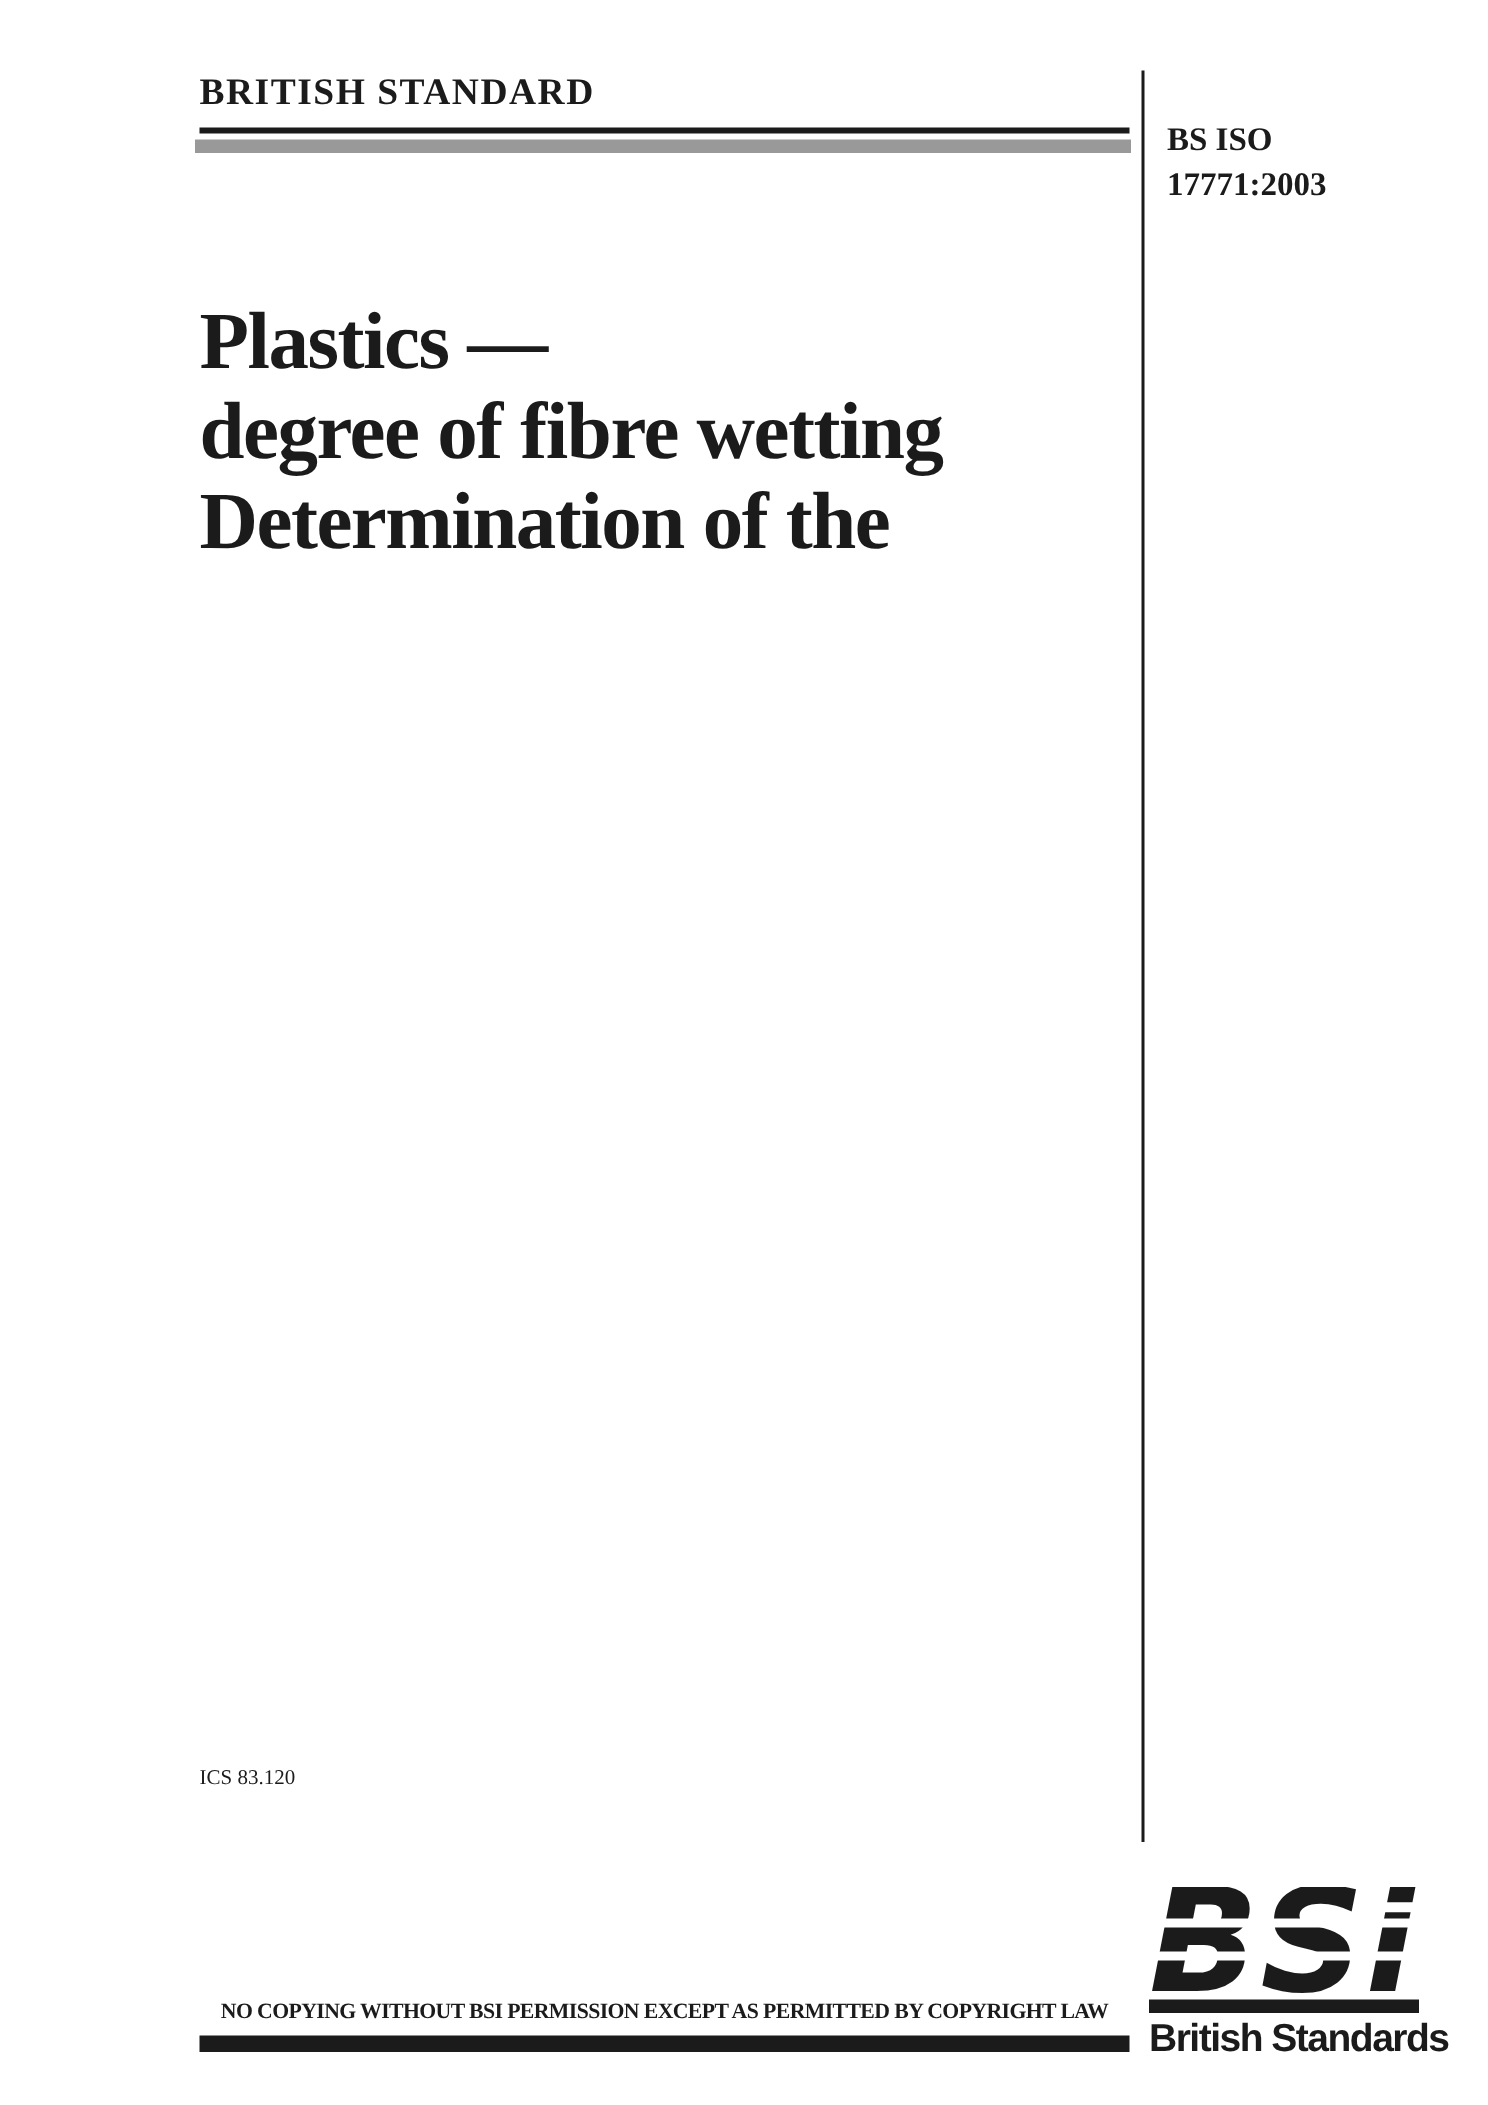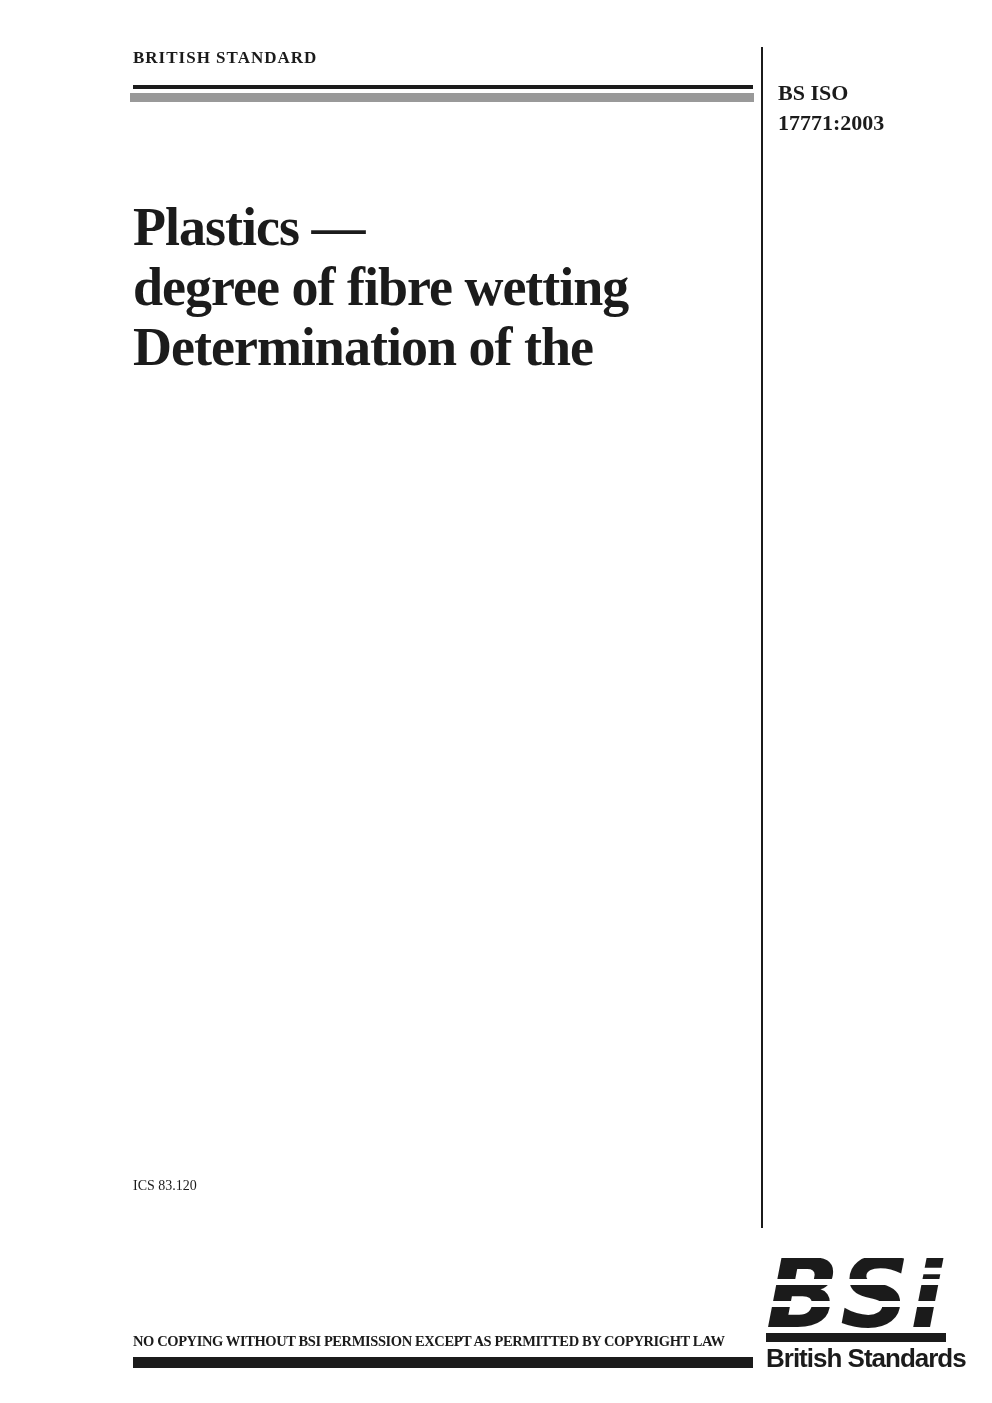--- a/index.html
+++ b/index.html
@@ -14,21 +14,21 @@
     width:992px;
     height:1403px;
     background:var(--paper);
     font-family:"Liberation Serif", serif;
     color:var(--ink);
     overflow:hidden;
   }
   
   .masthead{
     position:absolute; left:133px; top:48px;
-    font-size:17px; font-weight:bold; letter-spacing:1px;
+    font-size:25px; font-weight:bold; letter-spacing:1px;
     color:var(--ink); white-space:nowrap;
   }
   .rule-black{
     position:absolute; left:133px; top:85px;
     width:620px; height:4px; background:var(--ink);
   }
   .rule-gray{
     position:absolute; left:130px; top:93px;
     width:624px; height:9px; background:var(--gray-bar);
   }
@@ -47,21 +47,21 @@
     font-size:54px; font-weight:bold; line-height:60px;
     letter-spacing:-1px; color:var(--ink); white-space:nowrap;
   }
   
   .ics-code{
     position:absolute; left:133px; top:1178px;
     font-size:14px; color:var(--ink);
   }
   .copyright-notice{
     position:absolute; left:133px; top:1333px; width:620px;
-    font-size:14.5px; font-weight:bold;
+    text-align:center; font-size:14.5px; font-weight:bold;
     letter-spacing:-0.4px; color:var(--ink); white-space:nowrap;
   }
   .footer-bar{
     position:absolute; left:133px; top:1357px;
     width:620px; height:11px; background:var(--ink);
   }
   
   .bsi-logo{
     position:absolute; left:766px; top:1258px; width:182px;
   }

